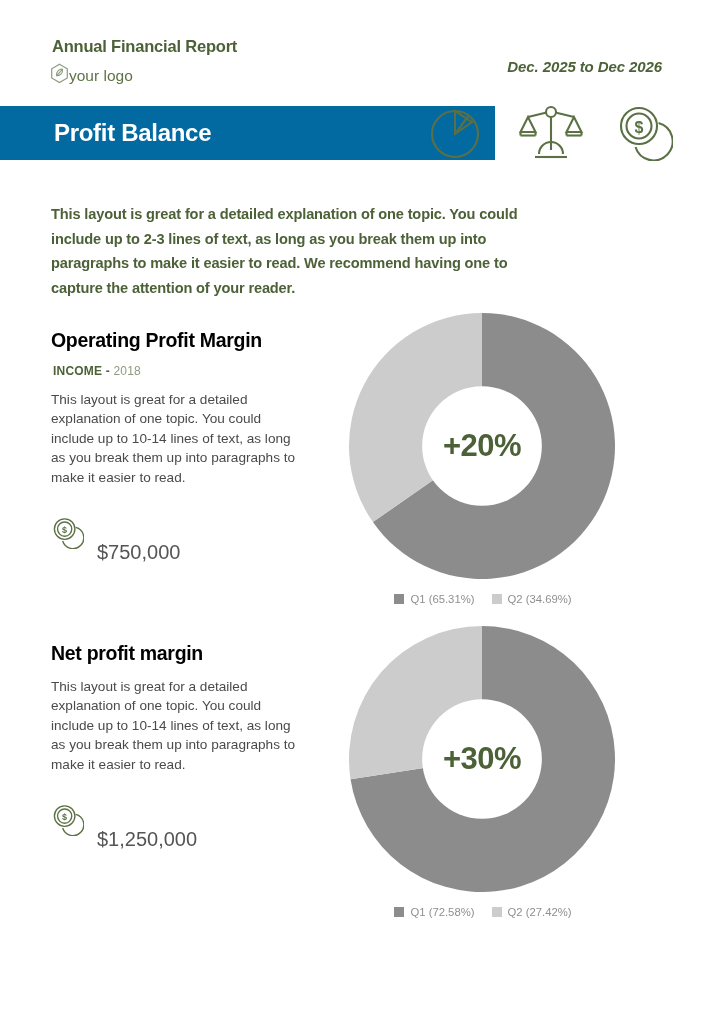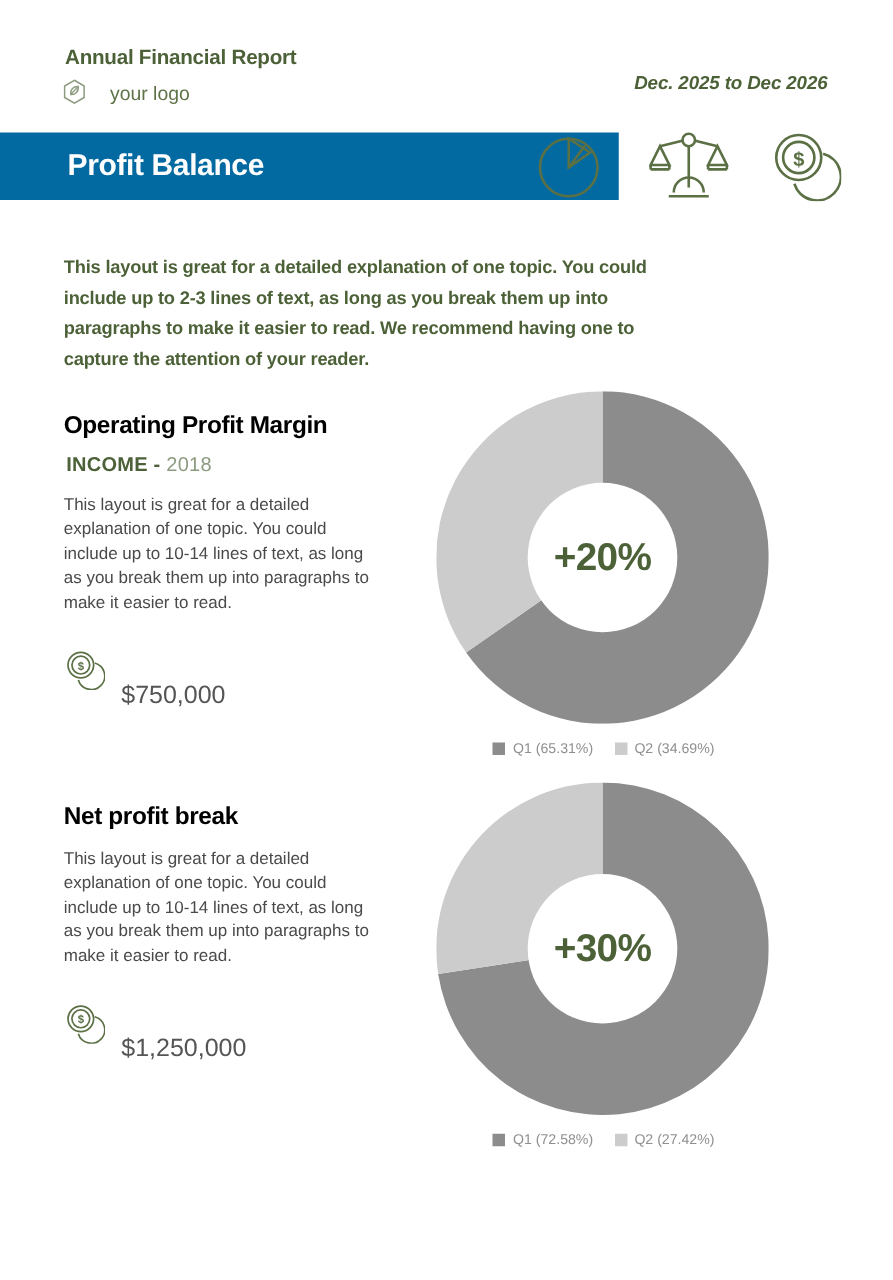--- a/index.html
+++ b/index.html
@@ -44,21 +44,21 @@
     font-style: italic;
     color: #4c6137;
     letter-spacing: -0.1px;
     margin-top: 20px;
   }
   .logo-row {
     position: absolute;
     left: 50px; top: 63px;
     display: flex;
     align-items: center;
-    gap: 19px;
+    gap: 0;
   }
   .logo-mark { display:block; }
   .logo-text {
     font-size: 15.5px;
     color: #5e7347;
   }
 
   
   .banner {
     position: absolute;
@@ -117,21 +117,21 @@
   }
   .sec-title {
     font-size: 19.5px;
     font-weight: bold;
     color: #000000;
     letter-spacing: -0.3px;
     margin: 0 0 12px 0;
   }
   .sec-sub {
     margin: 0 0 12px 2px;
-    font-size: 16px;
+    font-size: 12px;
     letter-spacing: 0.2px;
   }
   .sec-sub .kind {
     font-weight: bold;
     color: #4c6137;
   }
   .sec-sub .dash {
     font-weight: bold;
     color: #4c6137;
   }
@@ -302,21 +302,21 @@
         <div class="legend-item">
           <span class="swatch" style="background:#cccccc"></span>
           <span>Q2 (34.69%)</span>
         </div>
       </div>
     </div>
   </div>
 
   <div class="section s2">
     <div class="col-left">
-      <div class="sec-title">Net profit break</div>
+      <div class="sec-title">Net profit margin</div>
       <p class="sec-body">This layout is great for a detailed explanation of one topic. You could include up to 10-14 lines of text, as long as you break them up into paragraphs to make it easier to read.</p>
       <div class="amount-row">
         <span>
           <svg width="33" height="33" viewBox="0 0 58 58">
             <circle cx="24" cy="23" r="18" fill="none" stroke="#5b7044" stroke-width="2.4"></circle>
             <circle cx="24" cy="23" r="12.5" fill="none" stroke="#5b7044" stroke-width="2.4"></circle>
             <text x="24" y="29.5" text-anchor="middle" font-family="Liberation Sans, sans-serif" font-size="16" font-weight="bold" fill="#5b7044">$</text>
             <path d="M43.5 20 A19 19 0 1 1 20.5 44" fill="none" stroke="#5b7044" stroke-width="2.4"></path>
           </svg>
         </span>

